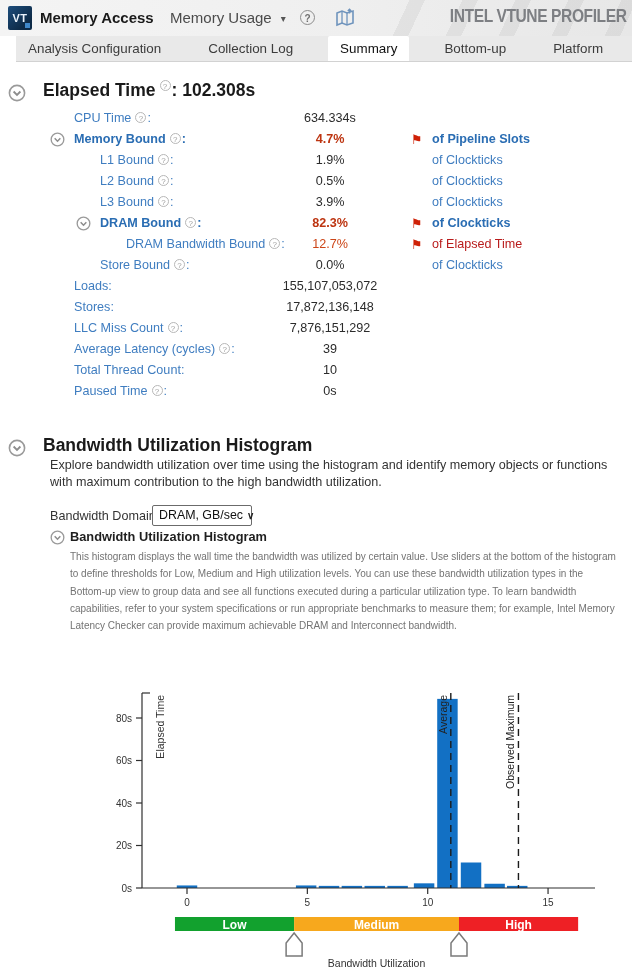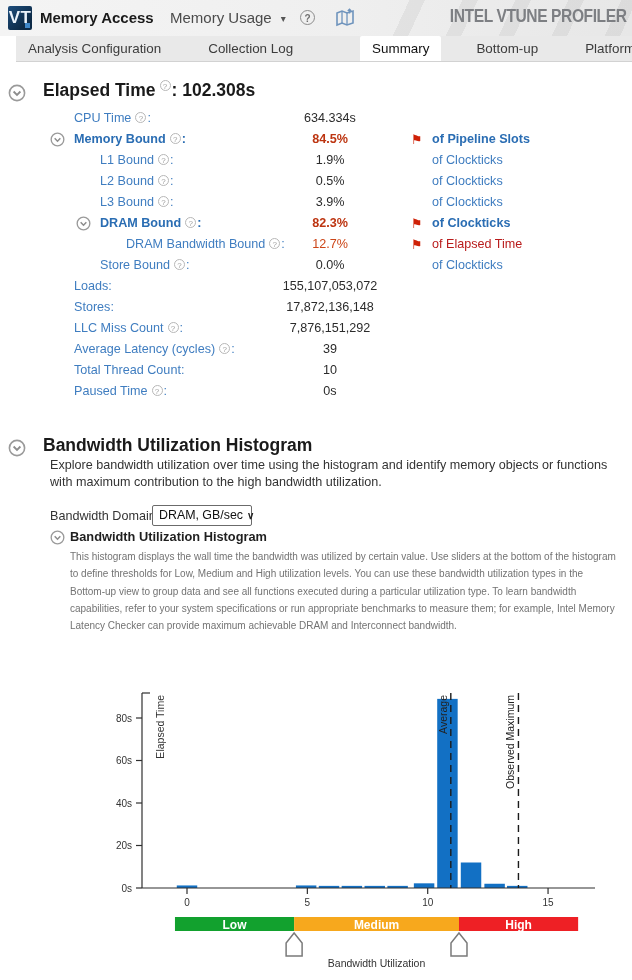--- a/index.html
+++ b/index.html
@@ -13,21 +13,21 @@
     position:absolute;left:0;top:0;width:632px;height:36px;
     background:linear-gradient(to right,#f4f4f4 0%,#efefef 55%,#e7e7e7 100%);
   }
   .top-stripes{
     position:absolute;right:0;top:0;width:260px;height:62px;pointer-events:none;
     background:repeating-linear-gradient(115deg,rgba(0,0,0,0) 0 34px,rgba(0,0,0,0.05) 34px 48px);
   }
   .vt-logo{
     position:absolute;left:8px;top:6px;width:24px;height:24px;border-radius:2px;
     background:linear-gradient(135deg,#1d4d7d 0%,#0d2a47 75%);
-    color:#eaf2fb;font-weight:bold;font-size:17px;line-height:24px;text-align:center;
+    color:#eaf2fb;font-weight:bold;font-size:11px;line-height:24px;text-align:center;
     letter-spacing:0.5px;
   }
   .vt-logo::after{
     content:"";position:absolute;right:2px;bottom:2px;width:5px;height:5px;background:#3f87c9;
   }
   .app-title{position:absolute;left:40px;top:0;line-height:36px;font-size:15px;font-weight:bold;color:#1a1a1a;}
   .analysis-dd{position:absolute;left:170px;top:0;line-height:36px;font-size:15px;color:#4b4b4b;cursor:default;}
   .analysis-dd .caret{font-size:10px;color:#555;margin-left:9px;vertical-align:1px;}
   .help-btn{
     position:absolute;left:300px;top:10px;width:15px;height:15px;border:1.4px solid #8c8c8c;border-radius:50%;
@@ -37,21 +37,21 @@
   .brand{
     position:absolute;right:5px;top:5px;font-size:19px;font-weight:bold;color:#7d7f83;
     letter-spacing:-0.5px;transform:scaleX(0.82);transform-origin:100% 50%;white-space:nowrap;
   }
   
   .tabbar{
     position:absolute;left:16px;top:36px;width:632px;height:26px;background:#e9e9e9;
     border-bottom:1px solid #d2d2d2;box-sizing:border-box;display:flex;align-items:stretch;gap:23px;
   }
   .tab{font-size:13.4px;color:#3c3c3c;line-height:26px;padding:0 12px;white-space:nowrap;}
-  .tab.active{background:#ffffff;color:#111;border-radius:2px 2px 0 0;margin-left:32px;}
+  .tab.active{background:#ffffff;color:#111;border-radius:2px 2px 0 0;}
   
   .sec-chevron{position:absolute;cursor:pointer;}
   .sec-title{position:absolute;font-size:17.5px;font-weight:bold;color:#1a1a1a;white-space:nowrap;}
   .sec-title .sup-help{vertical-align:7px;}
   .helpq{
     display:inline-block;width:11px;height:11px;border:1px solid #b7b7b7;border-radius:50%;
     color:#a0a0a0;font-size:8px;line-height:11px;text-align:center;font-weight:normal;
     margin:0 1px 0 4px;box-sizing:border-box;vertical-align:1px;background:#fff;
   }
   .mrow{position:absolute;left:0;width:632px;height:21px;font-size:12.6px;line-height:21px;}
@@ -125,21 +125,21 @@
 <div class="mrow" style="top:108px;">
   <span class="labwrap l0 blue"><span>CPU Time</span><span class="helpq">?</span><span>:</span></span>
   <span class="mvalue">634.334s</span>
 </div>
 <div class="mrow" style="top:129px;">
   <span class="rchev c0"><svg width="15" height="15" viewBox="0 0 18 18">
         <circle cx="9" cy="9" r="7.6" fill="none" stroke="#9a9a9a" stroke-width="1.6"></circle>
         <polyline points="5.6,7.5 9,11 12.4,7.5" fill="none" stroke="#8d8d8d" stroke-width="1.8"></polyline>
       </svg></span>
   <span class="labwrap l0 blueb"><span>Memory Bound</span><span class="helpq">?</span><span>:</span></span>
-  <span class="mvalue vred">84.5%</span>
+  <span class="mvalue vred">4.7%</span>
   <span class="mflag">⚑</span>
   <span class="munit ublueb">of Pipeline Slots</span>
 </div>
 <div class="mrow" style="top:150px;">
   <span class="labwrap l1 blue"><span>L1 Bound</span><span class="helpq">?</span><span>:</span></span>
   <span class="mvalue">1.9%</span>
   <span class="munit ublue">of Clockticks</span>
 </div>
 <div class="mrow" style="top:171px;">
   <span class="labwrap l1 blue"><span>L2 Bound</span><span class="helpq">?</span><span>:</span></span>

